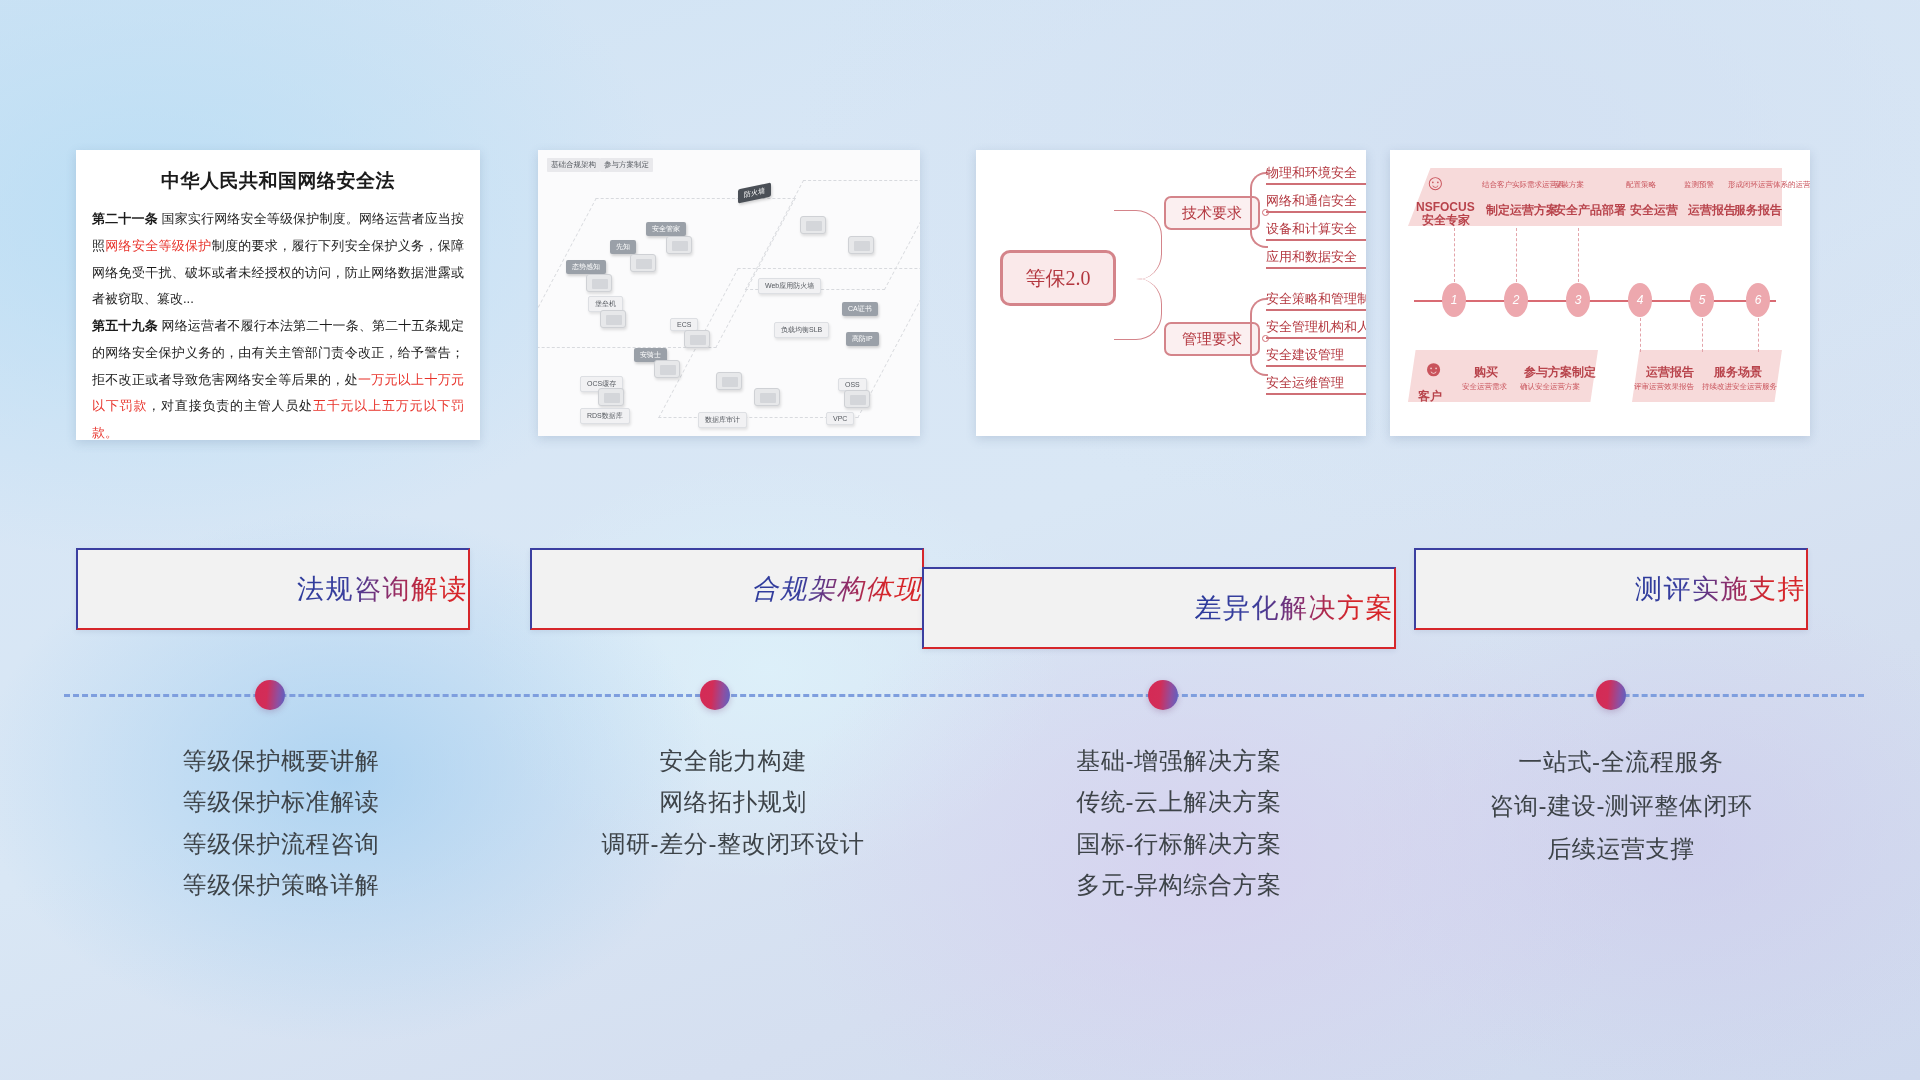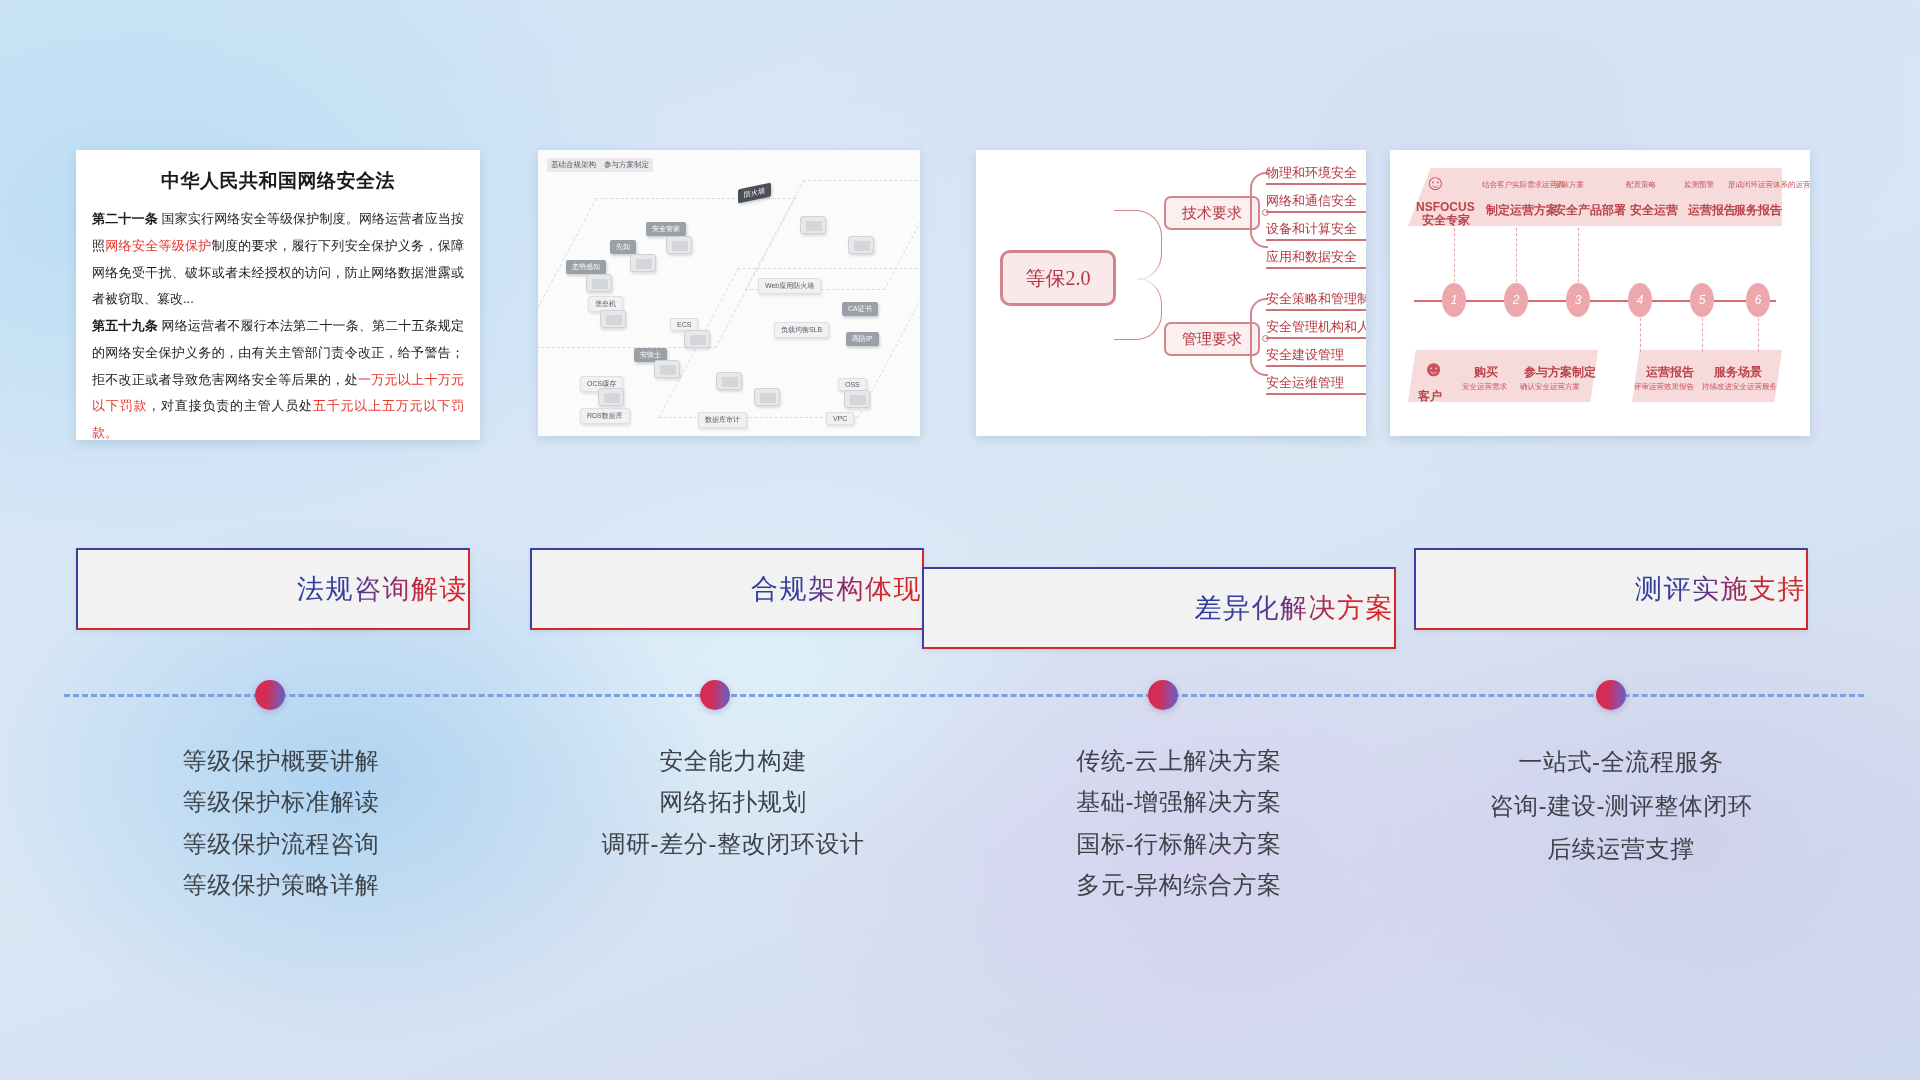--- a/index.html
+++ b/index.html
@@ -144,21 +144,21 @@
     display: flex; align-items: center; justify-content: flex-end;
     box-shadow: 0 2px 5px rgba(60,80,130,0.10);
   }
   .title-box span {
     font-size: 27px; letter-spacing: 1.5px;
     background: linear-gradient(100deg, #2b3a9b 0%, #3a3f9e 30%, #8e2d6a 55%, #d6262a 78%, #d6262a 100%);
     -webkit-background-clip: text; background-clip: text;
     -webkit-text-fill-color: transparent; color: #7a2f6b;
   }
   .tb-1 { left: 76px;  width: 394px; }
-  .tb-2 { left: 530px; width: 394px; }
+  .tb-2 { left: 530px; width: 394px; font-style: italic; }
   .tb-3 { left: 922px; width: 474px; margin-top: 19px; }
   .tb-4 { left: 1414px; width: 394px; }
 
   
   .timeline {
     position: absolute; top: 694px; left: 64px; width: 1800px; height: 2px;
     border-top: 3px dashed #7e9ede;
   }
   .tl-dot {
     position: absolute; top: 680px; width: 30px; height: 30px; border-radius: 50%;
@@ -348,22 +348,22 @@
     <div>等级保护标准解读</div>
     <div>等级保护流程咨询</div>
     <div>等级保护策略详解</div>
   </div>
   <div class="col c-2">
     <div>安全能力构建</div>
     <div>网络拓扑规划</div>
     <div>调研-差分-整改闭环设计</div>
   </div>
   <div class="col c-3">
+    <div>基础-增强解决方案</div>
     <div>传统-云上解决方案</div>
-    <div>基础-增强解决方案</div>
     <div>国标-行标解决方案</div>
     <div>多元-异构综合方案</div>
   </div>
   <div class="col c-4">
     <div>一站式-全流程服务</div>
     <div>咨询-建设-测评整体闭环</div>
     <div>后续运营支撑</div>
   </div>
 </div>
 

